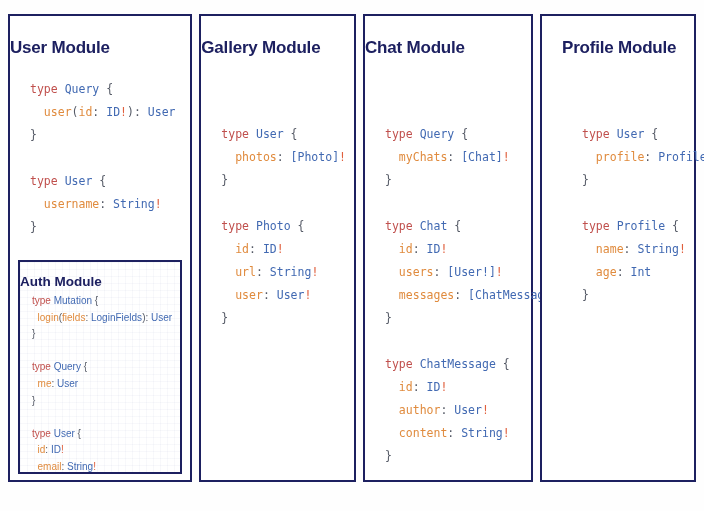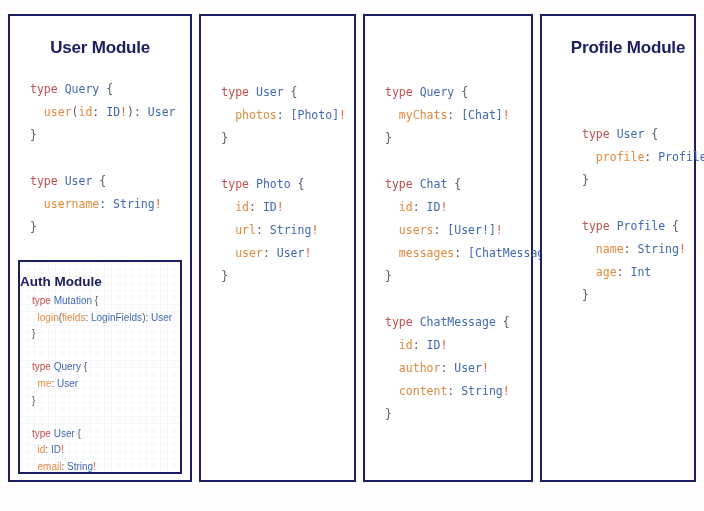--- a/index.html
+++ b/index.html
@@ -26,21 +26,20 @@
     display:flex;
     flex-direction:column;
     position:relative;
   }
   .panel-user{width:197px;}
   .panel-gallery{width:157px;}
   .panel-chat{width:170px;}
   .panel-profile{width:156px;padding-left:20px;}
 
   .panel-title{
-    text-align:center;
     color:#1d2060;
     font-weight:bold;
     font-size:17px;
     letter-spacing:-0.2px;
     margin-top:23px;
     margin-bottom:0;
     line-height:1.1;
   }
   .code{
     font-family:"DejaVu Sans Mono","Liberation Mono",monospace;
@@ -109,25 +108,27 @@
     <div class="panel-title">User Module</div>
     <div class="gap-user"></div>
     <div class="code code-main" id="code-0"><div class="blk"><span class="k">type</span><span class="p"> </span><span class="t">Query</span><span class="p"> {</span></div><div class="blk"><span class="p">  </span><span class="f">user</span><span class="p">(</span><span class="f">id</span><span class="p">: </span><span class="t">ID</span><span class="b">!</span><span class="p">): </span><span class="t">User</span></div><div class="blk"><span class="p">}</span></div><div class="blank"></div><div class="blk"><span class="k">type</span><span class="p"> </span><span class="t">User</span><span class="p"> {</span></div><div class="blk"><span class="p">  </span><span class="f">username</span><span class="p">: </span><span class="t">String</span><span class="b">!</span></div><div class="blk"><span class="p">}</span></div></div>
     <div class="subpanel">
       <div class="subpanel-title">Auth Module</div>
       <div class="code-sub" id="code-sub"><div class="blk"><span class="k">type</span><span class="p"> </span><span class="t">Mutation</span><span class="p"> {</span></div><div class="blk"><span class="p">  </span><span class="f">login</span><span class="p">(</span><span class="f">fields</span><span class="p">: </span><span class="t">LoginFields</span><span class="p">): </span><span class="t">User</span></div><div class="blk"><span class="p">}</span></div><div class="blank-sm"></div><div class="blk"><span class="k">type</span><span class="p"> </span><span class="t">Query</span><span class="p"> {</span></div><div class="blk"><span class="p">  </span><span class="f">me</span><span class="p">: </span><span class="t">User</span></div><div class="blk"><span class="p">}</span></div><div class="blank-sm"></div><div class="blk"><span class="k">type</span><span class="p"> </span><span class="t">User</span><span class="p"> {</span></div><div class="blk"><span class="p">  </span><span class="f">id</span><span class="p">: </span><span class="t">ID</span><span class="b">!</span></div><div class="blk"><span class="p">  </span><span class="f">email</span><span class="p">: </span><span class="t">String</span><span class="b">!</span></div><div class="blk"><span class="p">}</span></div></div>
     </div>
   </div>
 
   <div class="panel panel-gallery">
+    <div class="panel-title">Gallery Module</div>
     <div class="gap-gallery"></div>
     <div class="code code-main" id="code-1"><div class="blk"><span class="k">type</span><span class="p"> </span><span class="t">User</span><span class="p"> {</span></div><div class="blk"><span class="p">  </span><span class="f">photos</span><span class="p">: </span><span class="t">[Photo]</span><span class="b">!</span></div><div class="blk"><span class="p">}</span></div><div class="blank"></div><div class="blk"><span class="k">type</span><span class="p"> </span><span class="t">Photo</span><span class="p"> {</span></div><div class="blk"><span class="p">  </span><span class="f">id</span><span class="p">: </span><span class="t">ID</span><span class="b">!</span></div><div class="blk"><span class="p">  </span><span class="f">url</span><span class="p">: </span><span class="t">String</span><span class="b">!</span></div><div class="blk"><span class="p">  </span><span class="f">user</span><span class="p">: </span><span class="t">User</span><span class="b">!</span></div><div class="blk"><span class="p">}</span></div></div>
   </div>
 
   <div class="panel panel-chat">
+    <div class="panel-title">Chat Module</div>
     <div class="gap-chat"></div>
     <div class="code code-main" id="code-2"><div class="blk"><span class="k">type</span><span class="p"> </span><span class="t">Query</span><span class="p"> {</span></div><div class="blk"><span class="p">  </span><span class="f">myChats</span><span class="p">: </span><span class="t">[Chat]</span><span class="b">!</span></div><div class="blk"><span class="p">}</span></div><div class="blank"></div><div class="blk"><span class="k">type</span><span class="p"> </span><span class="t">Chat</span><span class="p"> {</span></div><div class="blk"><span class="p">  </span><span class="f">id</span><span class="p">: </span><span class="t">ID</span><span class="b">!</span></div><div class="blk"><span class="p">  </span><span class="f">users</span><span class="p">: </span><span class="t">[User!]</span><span class="b">!</span></div><div class="blk"><span class="p">  </span><span class="f">messages</span><span class="p">: </span><span class="t">[ChatMessage]</span><span class="b">!</span></div><div class="blk"><span class="p">}</span></div><div class="blank"></div><div class="blk"><span class="k">type</span><span class="p"> </span><span class="t">ChatMessage</span><span class="p"> {</span></div><div class="blk"><span class="p">  </span><span class="f">id</span><span class="p">: </span><span class="t">ID</span><span class="b">!</span></div><div class="blk"><span class="p">  </span><span class="f">author</span><span class="p">: </span><span class="t">User</span><span class="b">!</span></div><div class="blk"><span class="p">  </span><span class="f">content</span><span class="p">: </span><span class="t">String</span><span class="b">!</span></div><div class="blk"><span class="p">}</span></div></div>
   </div>
 
   <div class="panel panel-profile">
     <div class="panel-title">Profile Module</div>
     <div class="gap-profile"></div>
     <div class="code code-main" id="code-3"><div class="blk"><span class="k">type</span><span class="p"> </span><span class="t">User</span><span class="p"> {</span></div><div class="blk"><span class="p">  </span><span class="f">profile</span><span class="p">: </span><span class="t">Profile</span><span class="b">!</span></div><div class="blk"><span class="p">}</span></div><div class="blank"></div><div class="blk"><span class="k">type</span><span class="p"> </span><span class="t">Profile</span><span class="p"> {</span></div><div class="blk"><span class="p">  </span><span class="f">name</span><span class="p">: </span><span class="t">String</span><span class="b">!</span></div><div class="blk"><span class="p">  </span><span class="f">age</span><span class="p">: </span><span class="t">Int</span></div><div class="blk"><span class="p">}</span></div></div>
   </div>
 

